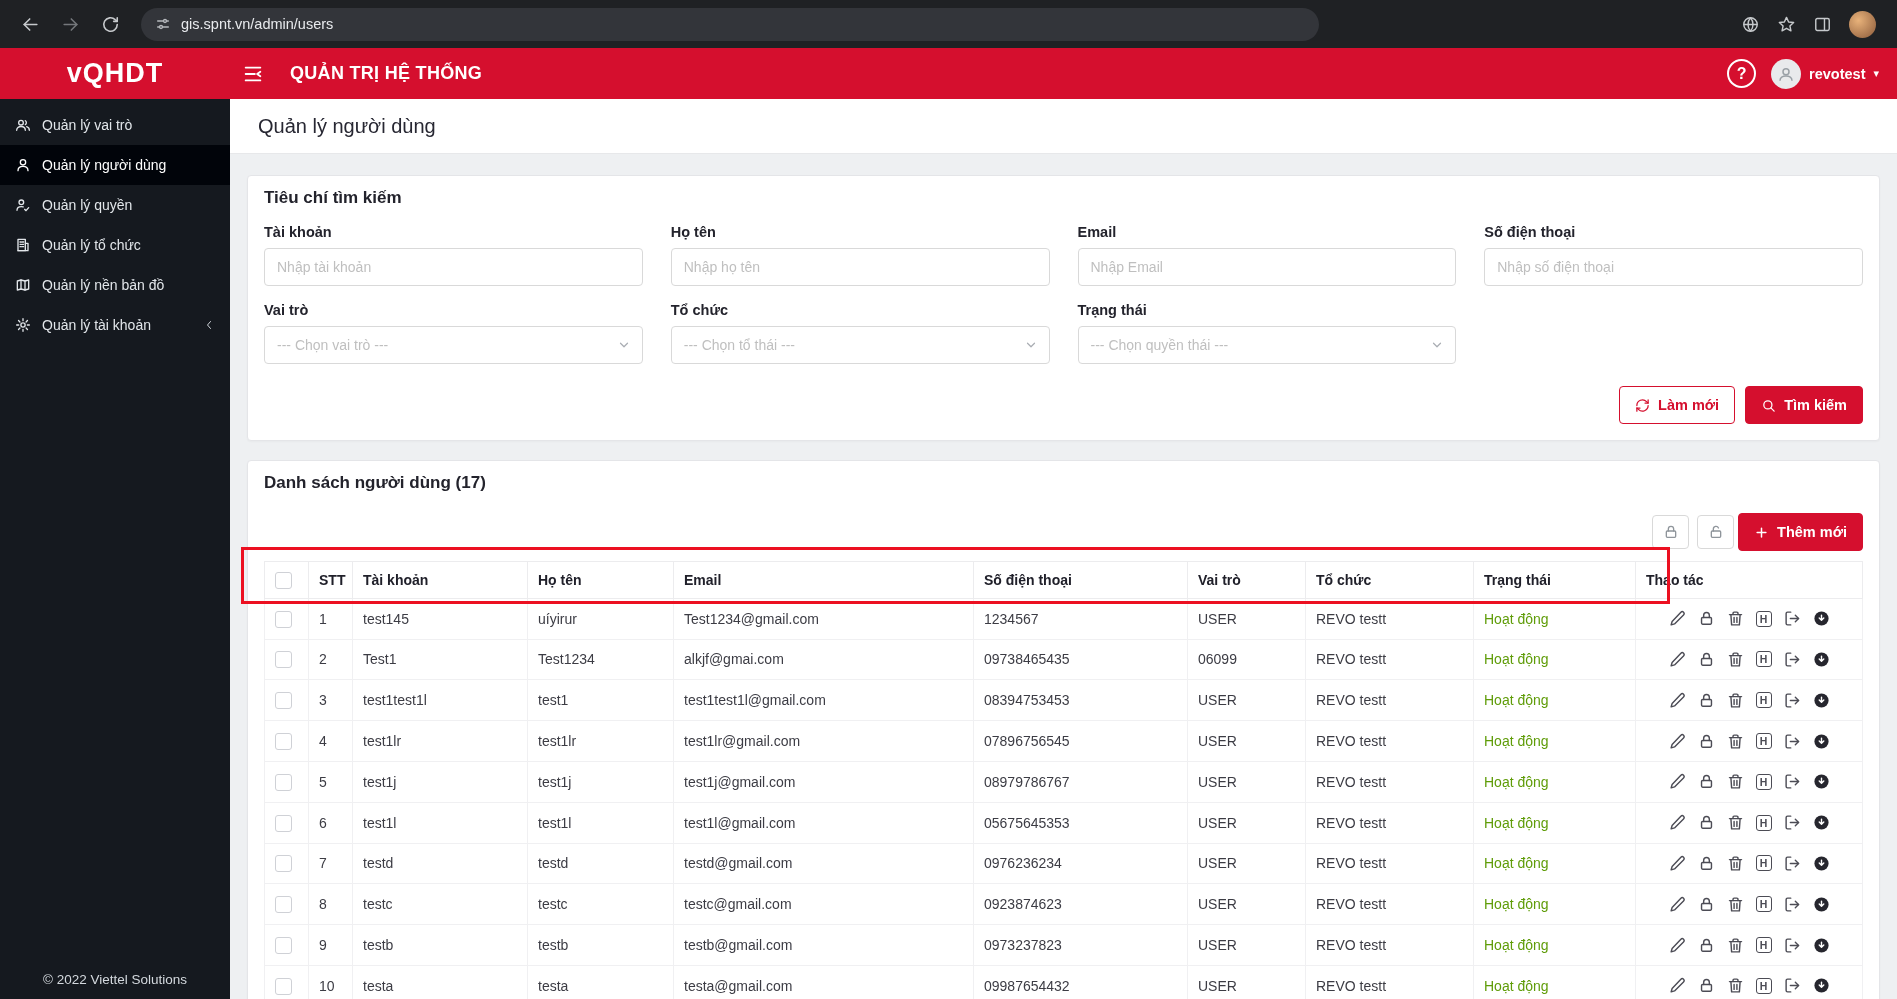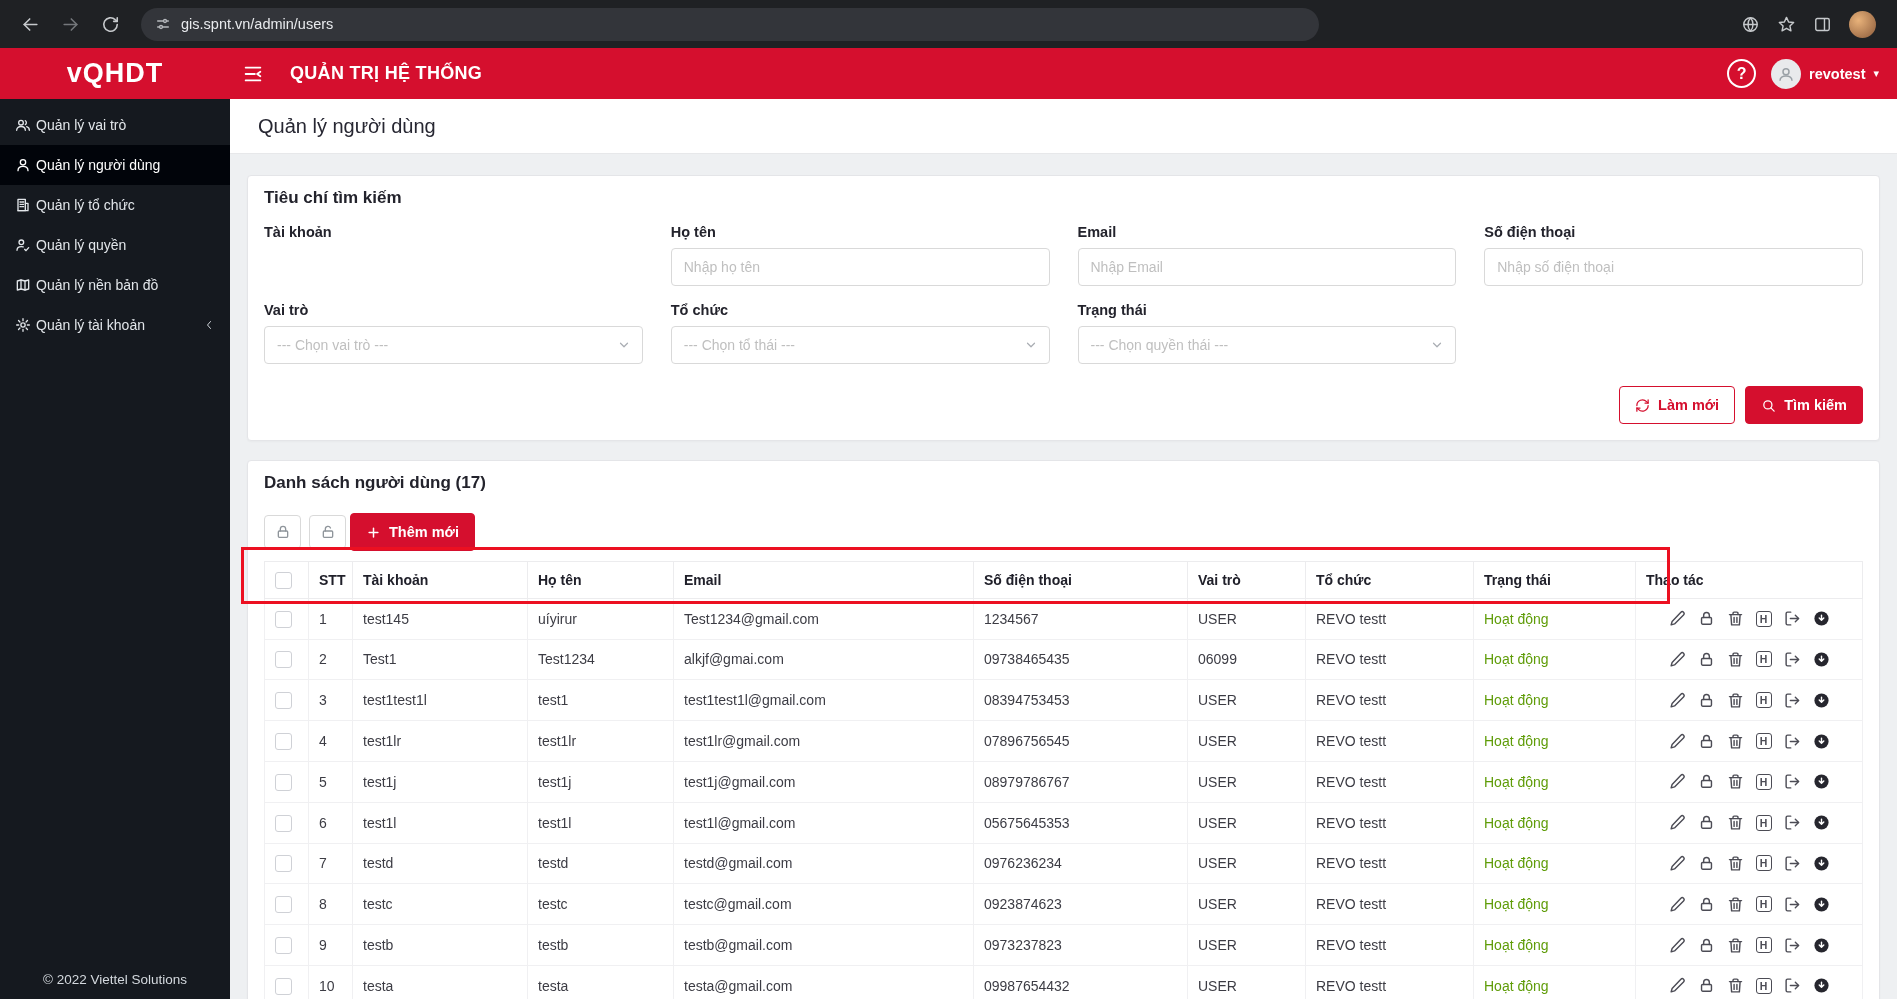--- a/index.html
+++ b/index.html
@@ -31,21 +31,21 @@
   .help-btn{width:29px;height:29px;border:2px solid #fff;border-radius:50%;display:flex;align-items:center;justify-content:center;font-size:16px;font-weight:700;cursor:pointer;box-sizing:border-box;}
   .user-chip{display:flex;align-items:center;gap:8px;cursor:pointer;}
   .user-avatar{width:30px;height:30px;border-radius:50%;background:#e9eaec;color:#9aa0a6;display:flex;align-items:center;justify-content:center;}
   .user-avatar svg{width:18px;height:18px;}
   .user-name{font-size:14.5px;font-weight:600;}
   .hdr-caret{font-size:11px;}
 
   
   .app-body{display:flex;height:900px;}
   .sidebar{width:230px;background:#15191f;position:relative;flex-shrink:0;padding-top:6px;box-sizing:border-box;}
-  .side-item{height:40px;display:flex;align-items:center;gap:5px;padding:0 15px;color:#e2e6ea;font-size:14px;cursor:pointer;}
+  .side-item{height:40px;display:flex;align-items:center;gap:11px;padding:0 15px;color:#e2e6ea;font-size:14px;cursor:pointer;}
   .side-item.active{background:#01040a;color:#fff;}
   .side-icon{color:inherit;}
   .side-icon svg{width:16px;height:16px;}
   .side-caret{margin-left:auto;color:#cfd4da;}
   .side-caret svg{width:12px;height:12px;}
   .sidebar-footer{position:absolute;bottom:12px;left:0;right:0;text-align:center;color:#d3d8dd;font-size:13.5px;}
 
   .main{flex:1;display:flex;flex-direction:column;overflow:hidden;}
   .page-head{background:#fff;height:54px;display:flex;align-items:center;padding-left:28px;box-shadow:0 1px 0 #e7e8ea;flex-shrink:0;}
   .page-title{font-size:20px;color:#272732;font-weight:500;}
@@ -61,21 +61,21 @@
   .select-box{height:38px;border:1px solid #d9d9d9;border-radius:4px;padding:0 12px;display:flex;align-items:center;justify-content:space-between;font-size:14px;color:#bfbfbf;background:#fff;cursor:pointer;box-sizing:border-box;}
   .select-chevron{color:#a9adb3;}
   .select-chevron svg{width:12px;height:12px;}
   .search-actions{display:flex;justify-content:flex-end;gap:10px;margin-top:22px;}
   .btn{height:38px;border-radius:4px;padding:0 15px;font-size:14.5px;font-weight:600;display:inline-flex;align-items:center;gap:8px;cursor:pointer;font-family:inherit;box-sizing:border-box;}
   .btn svg{width:15px;height:15px;}
   .btn-outline{background:#fff;border:1px solid #d50f2e;color:#d50f2e;}
   .btn-solid{background:#d50f2e;border:1px solid #d50f2e;color:#fff;}
 
   .list-card{margin-top:19px;padding:12px 16px 16px;}
-  .list-toolbar{display:flex;justify-content:flex-start;align-items:center;gap:4px;margin:20px 0 10px;}
+  .list-toolbar{display:flex;justify-content:flex-end;align-items:center;gap:4px;margin:20px 0 10px;}
   .icon-btn{width:37px;height:34px;border:1px solid #d9d9d9;border-radius:4px;background:#fff;color:#8f959b;display:flex;align-items:center;justify-content:center;cursor:pointer;}
   .icon-btn svg{width:16px;height:16px;}
 
   table.users{width:100%;border-collapse:collapse;table-layout:fixed;}
   .users th{font-size:14px;font-weight:700;color:#20202a;text-align:left;padding:9px 10px;border:1px solid #ececee;background:#fff;}
   .users td{font-size:14px;color:#3c3c44;padding:11px 10px;border:1px solid #f0f0f2;overflow:hidden;white-space:nowrap;text-overflow:ellipsis;}
   .users .center{text-align:left;}
   .checkbox{width:17px;height:17px;border:1px solid #cfd1d6;border-radius:3px;background:#fff;display:inline-block;vertical-align:middle;cursor:pointer;box-sizing:border-box;}
   .actions{display:flex;align-items:center;justify-content:center;gap:12px;}
   .act-btn{background:none;border:none;padding:0;margin:0;color:#4c4c55;cursor:pointer;display:flex;align-items:center;}
@@ -185,37 +185,37 @@
               <circle cx="12" cy="8" r="4"></circle>
               <path d="M4.5 20.5c0-4.2 3.4-6.5 7.5-6.5s7.5 2.3 7.5 6.5"></path>
             </svg>
           </span>
     <span class="side-label">Quản lý người dùng</span>
   </div>
 
   <div class="side-item">
     <span class="side-icon">
             <svg viewBox="0 0 24 24" fill="none" stroke="currentColor" stroke-width="2" stroke-linecap="round" stroke-linejoin="round">
+              <circle cx="9.5" cy="8" r="3.5"></circle>
+              <path d="M3 20c0-3.6 2.9-5.6 6.5-5.6 1 0 2 .2 2.8.5"></path>
+              <path d="M14.5 18.5l2 2 4-4.5"></path>
+            </svg>
+          </span>
+    <span class="side-label">Quản lý quyền</span>
+  </div>
+
+  <div class="side-item">
+    <span class="side-icon">
+            <svg viewBox="0 0 24 24" fill="none" stroke="currentColor" stroke-width="2" stroke-linecap="round" stroke-linejoin="round">
               <rect x="4.5" y="3.5" width="11" height="17"></rect>
               <path d="M15.5 9.5h4v11h-15"></path>
               <path d="M7.5 7.5h2M7.5 11h2M7.5 14.5h2M11 7.5h2M11 11h2M11 14.5h2"></path>
             </svg>
           </span>
     <span class="side-label">Quản lý tổ chức</span>
-  </div>
-
-  <div class="side-item">
-    <span class="side-icon">
-            <svg viewBox="0 0 24 24" fill="none" stroke="currentColor" stroke-width="2" stroke-linecap="round" stroke-linejoin="round">
-              <circle cx="9.5" cy="8" r="3.5"></circle>
-              <path d="M3 20c0-3.6 2.9-5.6 6.5-5.6 1 0 2 .2 2.8.5"></path>
-              <path d="M14.5 18.5l2 2 4-4.5"></path>
-            </svg>
-          </span>
-    <span class="side-label">Quản lý quyền</span>
   </div>
 
   <div class="side-item">
     <span class="side-icon">
             <svg viewBox="0 0 24 24" fill="none" stroke="currentColor" stroke-width="2" stroke-linecap="round" stroke-linejoin="round">
               <path d="M9 4.5L3.5 6v13.5L9 18l6 1.5 5.5-1.5V4.5L15 6 9 4.5z"></path>
               <path d="M9 4.5V18M15 6v13.5"></path>
             </svg>
           </span>
     <span class="side-label">Quản lý nền bản đồ</span>
@@ -243,20 +243,21 @@
     <div class="page-head">
       <h1 class="page-title">Quản lý người dùng</h1>
     </div>
     <div class="content">
 
       <section class="card search-card">
         <h2 class="card-title">Tiêu chí tìm kiếm</h2>
         <div class="grid4" id="search-inputs">
   <div class="field">
     <label class="field-label">Tài khoản</label>
+    <input class="text-input" type="text" placeholder="Nhập tài khoản" style="">
   </div>
 
   <div class="field">
     <label class="field-label">Họ tên</label>
     <input class="text-input" type="text" placeholder="Nhập họ tên" style="">
   </div>
 
   <div class="field">
     <label class="field-label">Email</label>
     <input class="text-input" type="text" placeholder="Nhập Email" style="">

